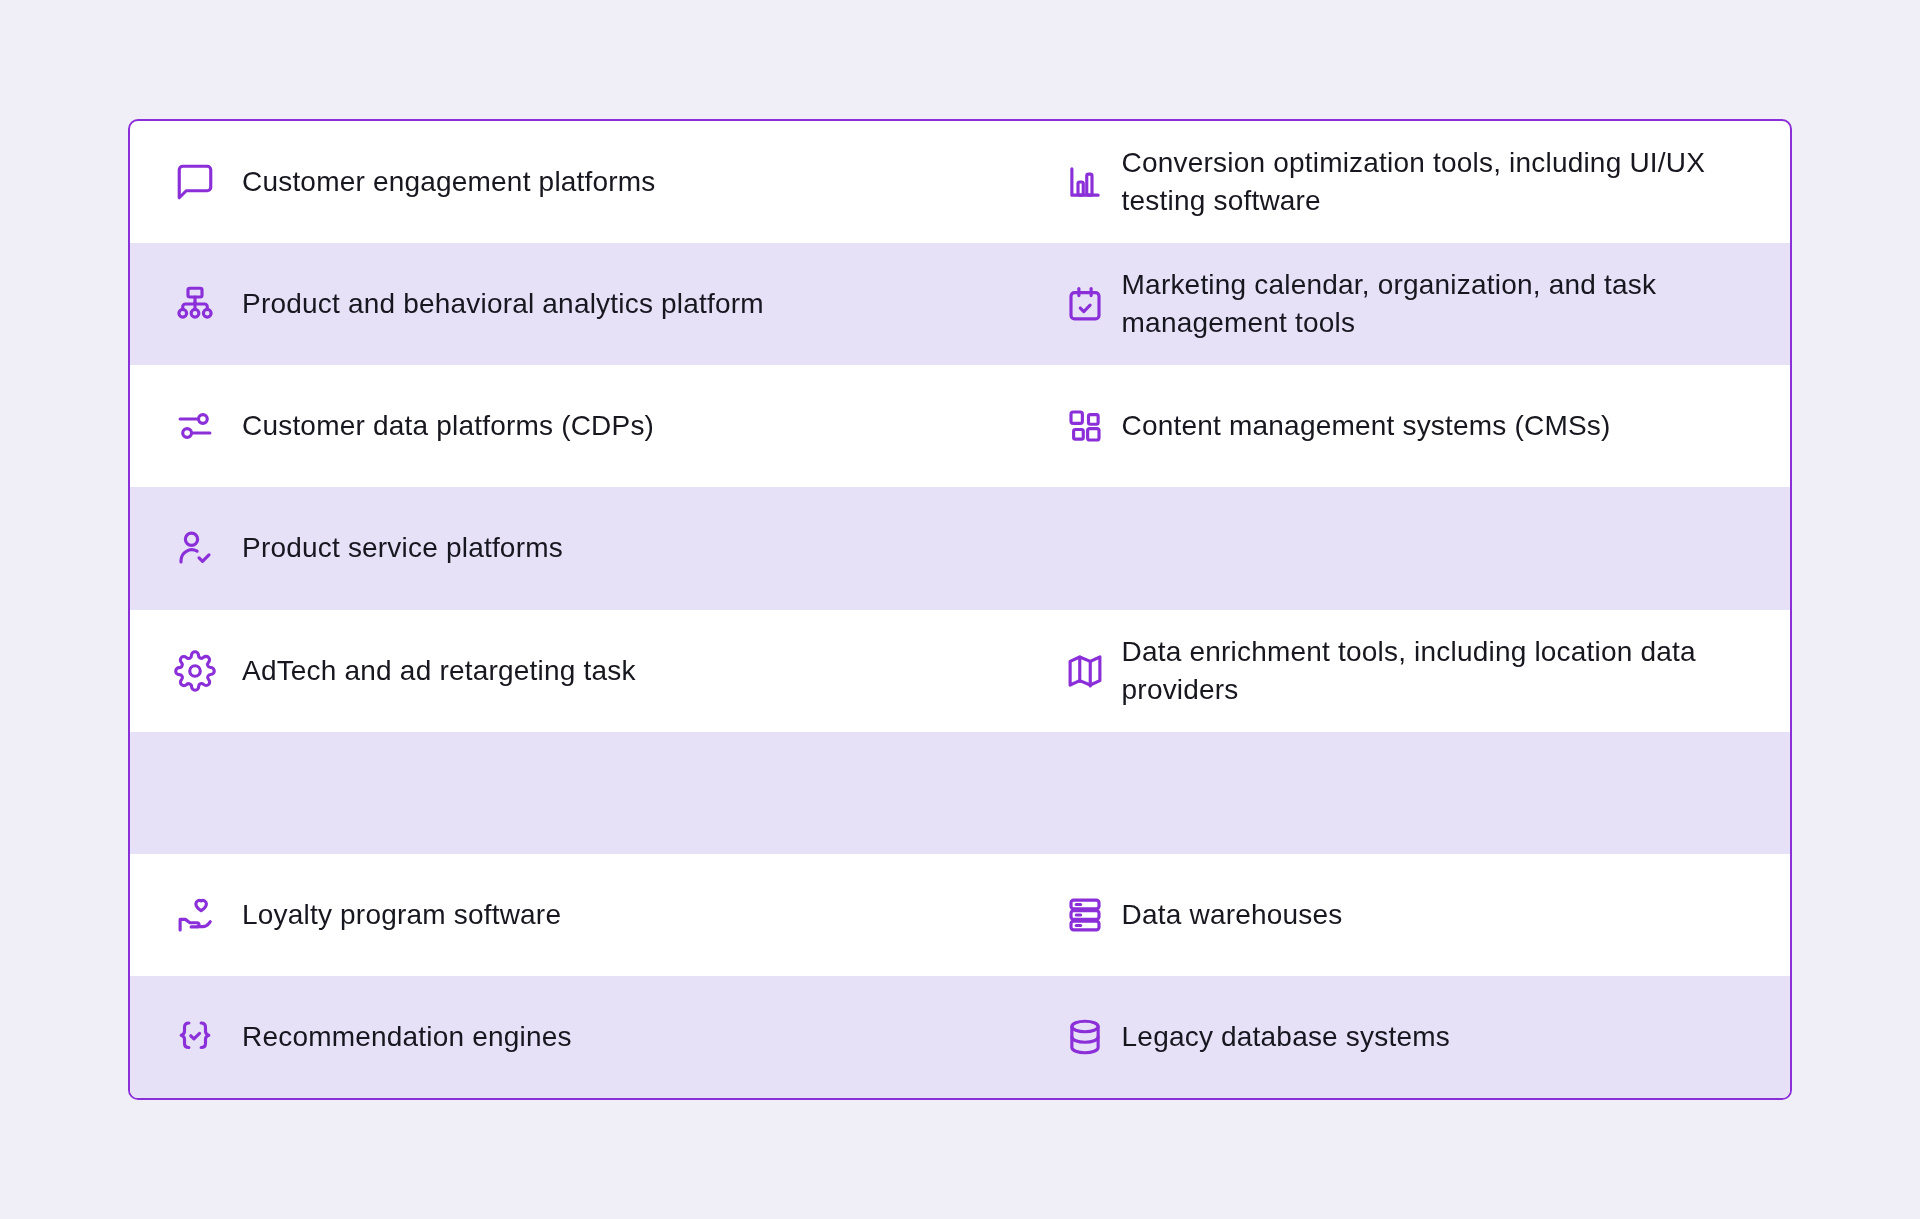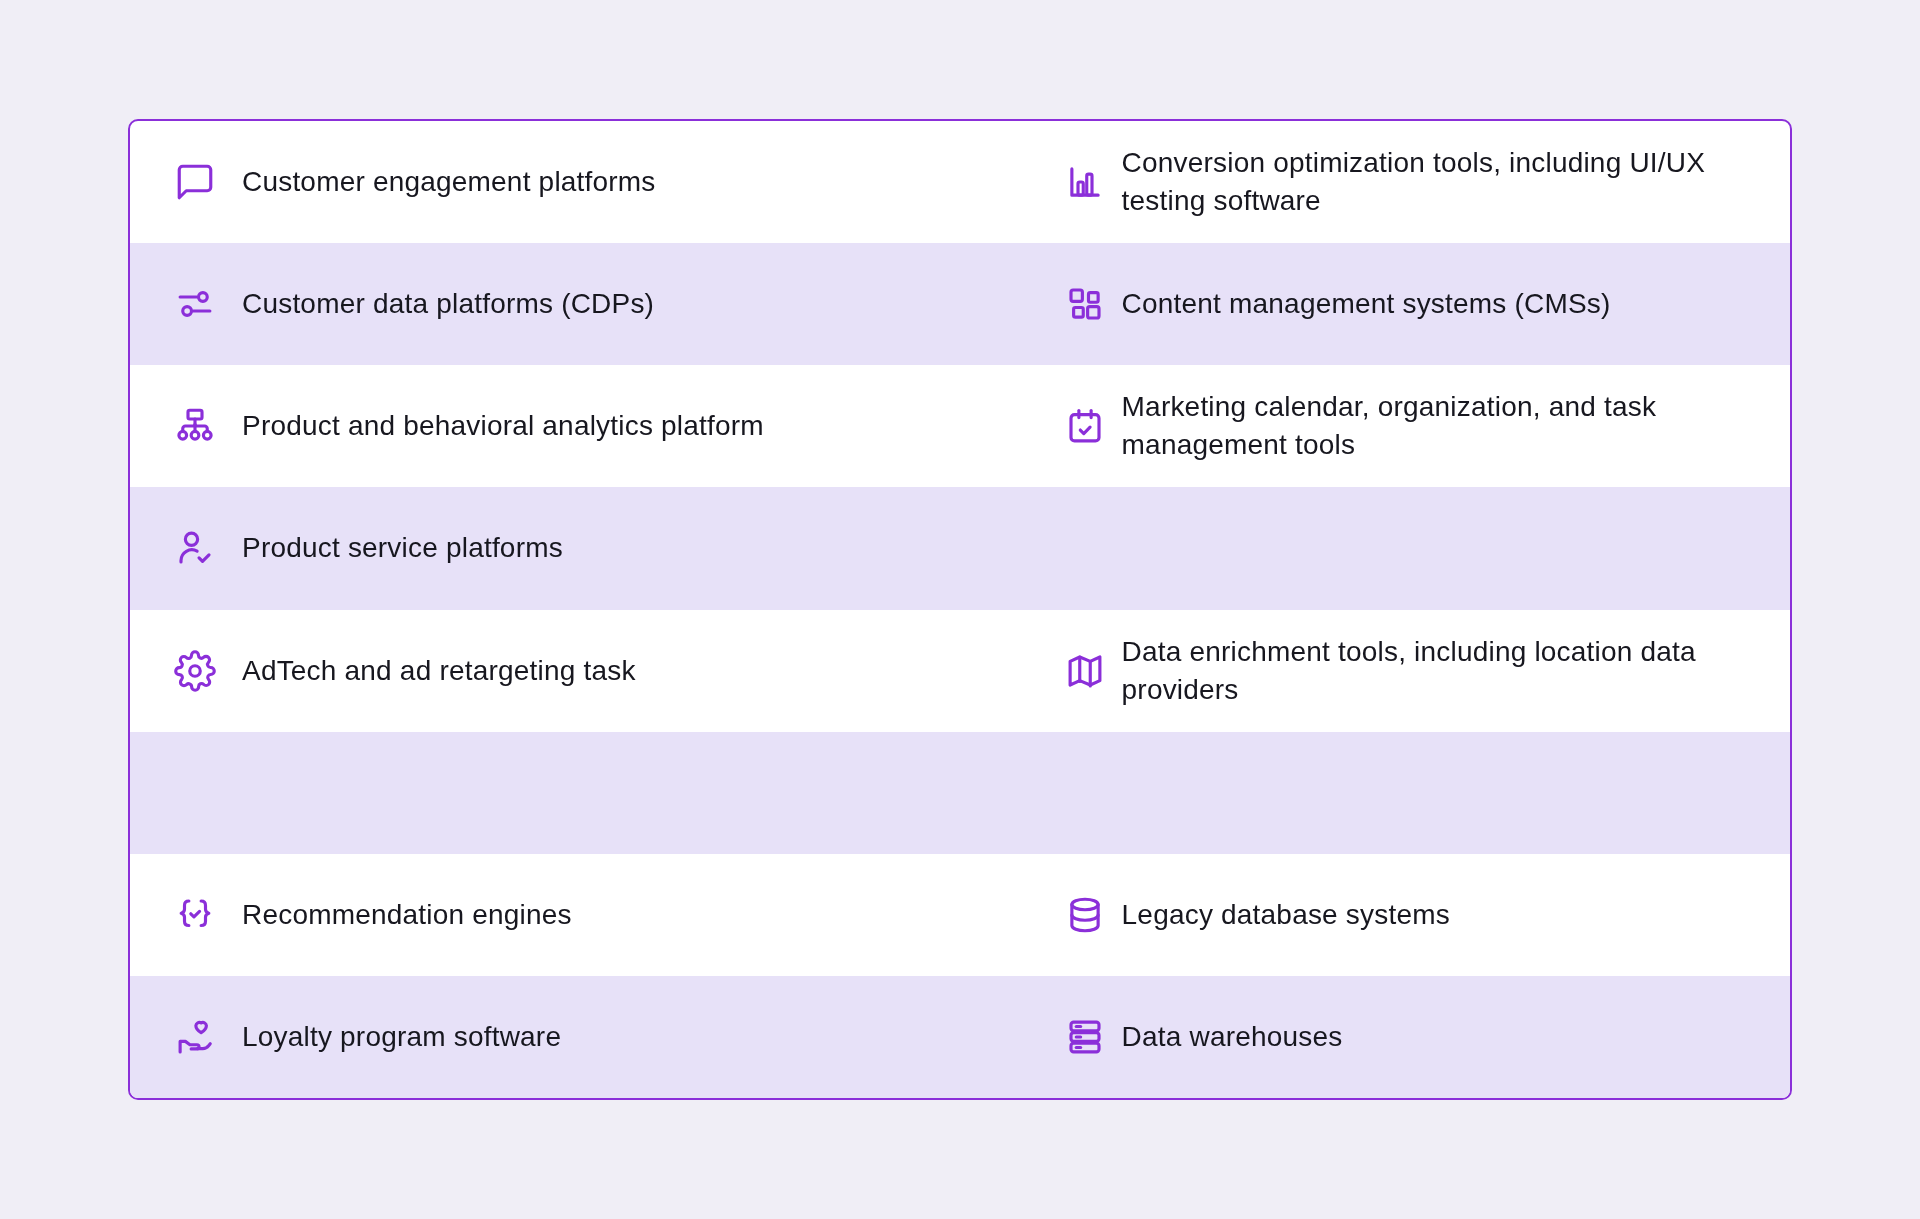--- a/index.html
+++ b/index.html
@@ -91,45 +91,20 @@
           </svg>
       </span>
       <span class="label">Conversion optimization tools, including UI/UX testing software</span>
     </div>
   </div>
 
   <div class="row">
     <div class="cell left">
       <span class="icon">
         <svg class="ic" viewBox="0 0 24 24">
-            <line x1="3.5" y1="8" x2="13" y2="8"></line>
-            <circle cx="16.5" cy="8" r="2.5"></circle>
-            <line x1="20.5" y1="16" x2="11" y2="16"></line>
-            <circle cx="7.5" cy="16" r="2.5"></circle>
-          </svg>
-      </span>
-      <span class="label">Customer data platforms (CDPs)</span>
-    </div>
-    <div class="cell right">
-      <span class="icon">
-        <svg class="ic" viewBox="0 0 24 24">
-            <rect x="4" y="4" width="6.5" height="6.5" rx="1.2"></rect>
-            <rect x="14" y="5.5" width="5.5" height="5.5" rx="1"></rect>
-            <rect x="5.5" y="14" width="5.5" height="5.5" rx="1"></rect>
-            <rect x="13.5" y="13.5" width="6.5" height="6.5" rx="1.2"></rect>
-          </svg>
-      </span>
-      <span class="label">Content management systems (CMSs)</span>
-    </div>
-  </div>
-
-  <div class="row">
-    <div class="cell left">
-      <span class="icon">
-        <svg class="ic" viewBox="0 0 24 24">
             <rect x="8" y="3" width="8" height="5" rx="1"></rect>
             <path d="M12 8v3"></path>
             <path d="M5 14.5v-1a1.5 1.5 0 0 1 1.5-1.5h11a1.5 1.5 0 0 1 1.5 1.5v1"></path>
             <path d="M12 11v3.5"></path>
             <circle cx="5" cy="17.3" r="2.2"></circle>
             <circle cx="12" cy="17.3" r="2.2"></circle>
             <circle cx="19" cy="17.3" r="2.2"></circle>
           </svg>
       </span>
       <span class="label">Product and behavioral analytics platform</span>
@@ -144,20 +119,45 @@
           </svg>
       </span>
       <span class="label">Marketing calendar, organization, and task management tools</span>
     </div>
   </div>
 
   <div class="row">
     <div class="cell left">
       <span class="icon">
         <svg class="ic" viewBox="0 0 24 24">
+            <line x1="3.5" y1="8" x2="13" y2="8"></line>
+            <circle cx="16.5" cy="8" r="2.5"></circle>
+            <line x1="20.5" y1="16" x2="11" y2="16"></line>
+            <circle cx="7.5" cy="16" r="2.5"></circle>
+          </svg>
+      </span>
+      <span class="label">Customer data platforms (CDPs)</span>
+    </div>
+    <div class="cell right">
+      <span class="icon">
+        <svg class="ic" viewBox="0 0 24 24">
+            <rect x="4" y="4" width="6.5" height="6.5" rx="1.2"></rect>
+            <rect x="14" y="5.5" width="5.5" height="5.5" rx="1"></rect>
+            <rect x="5.5" y="14" width="5.5" height="5.5" rx="1"></rect>
+            <rect x="13.5" y="13.5" width="6.5" height="6.5" rx="1.2"></rect>
+          </svg>
+      </span>
+      <span class="label">Content management systems (CMSs)</span>
+    </div>
+  </div>
+
+  <div class="row">
+    <div class="cell left">
+      <span class="icon">
+        <svg class="ic" viewBox="0 0 24 24">
             <circle cx="10" cy="7" r="3.5"></circle>
             <path d="M4 20v-.8a6.2 6.2 0 0 1 9.2-5.4"></path>
             <path d="M14.3 17.6l2 2 3.7-3.7"></path>
           </svg>
       </span>
       <span class="label">Product service platforms</span>
     </div>
   </div>
 
   <div class="row">
@@ -176,43 +176,20 @@
             <path d="M3.5 6.5l5.5-2.5 6 2.5 5.5-2.5v13.5l-5.5 2.5-6-2.5-5.5 2.5z"></path>
             <line x1="9" y1="4" x2="9" y2="18"></line>
             <line x1="15" y1="6.5" x2="15" y2="20.5"></line>
           </svg>
       </span>
       <span class="label">Data enrichment tools, including location data providers</span>
     </div>
   </div>
 
   <div class="row">
-  </div>
-
-  <div class="row">
-    <div class="cell left">
-      <span class="icon">
-        <svg class="ic" viewBox="0 0 24 24">
-            <path d="M8.5 4C6.8 4 6 4.9 6 6.5v2.2c0 1.3-.7 2-1.9 2.3 1.2.3 1.9 1 1.9 2.3v2.2C6 17.1 6.8 18 8.5 18"></path>
-            <path d="M15.5 4c1.7 0 2.5.9 2.5 2.5v2.2c0 1.3.7 2 1.9 2.3-1.2.3-1.9 1-1.9 2.3v2.2c0 1.6-.8 2.5-2.5 2.5"></path>
-            <path d="M9.6 11.3l1.8 1.8 3.2-3.2"></path>
-          </svg>
-      </span>
-      <span class="label">Recommendation engines</span>
-    </div>
-    <div class="cell right">
-      <span class="icon">
-        <svg class="ic" viewBox="0 0 24 24">
-            <ellipse cx="12" cy="6" rx="7.5" ry="3"></ellipse>
-            <path d="M4.5 6v12c0 1.66 3.36 3 7.5 3s7.5-1.34 7.5-3V6"></path>
-            <path d="M4.5 12c0 1.66 3.36 3 7.5 3s7.5-1.34 7.5-3"></path>
-          </svg>
-      </span>
-      <span class="label">Legacy database systems</span>
-    </div>
   </div>
 
   <div class="row">
     <div class="cell left">
       <span class="icon">
         <svg class="ic" viewBox="0 0 24 24">
             <path d="M15.5 9.5s-3-1.9-3-4A1.95 1.95 0 0 1 15.5 4a1.95 1.95 0 0 1 3 1.5c0 2.1-3 4-3 4z"></path>
             <path d="M3.5 20.5v-6h3l2.6 1.9h4a1.2 1.2 0 0 1 0 2.4H9.8"></path>
             <path d="M13.4 18.6h3.1c1.3 0 2.4-.6 3.4-1.8l.8-1"></path>
           </svg>
@@ -227,13 +204,36 @@
             <rect x="4" y="15.5" width="16" height="5" rx="1.5"></rect>
             <line x1="7" y1="6" x2="9.5" y2="6"></line>
             <line x1="7" y1="12" x2="9.5" y2="12"></line>
             <line x1="7" y1="18" x2="9.5" y2="18"></line>
           </svg>
       </span>
       <span class="label">Data warehouses</span>
     </div>
   </div>
 
+  <div class="row">
+    <div class="cell left">
+      <span class="icon">
+        <svg class="ic" viewBox="0 0 24 24">
+            <path d="M8.5 4C6.8 4 6 4.9 6 6.5v2.2c0 1.3-.7 2-1.9 2.3 1.2.3 1.9 1 1.9 2.3v2.2C6 17.1 6.8 18 8.5 18"></path>
+            <path d="M15.5 4c1.7 0 2.5.9 2.5 2.5v2.2c0 1.3.7 2 1.9 2.3-1.2.3-1.9 1-1.9 2.3v2.2c0 1.6-.8 2.5-2.5 2.5"></path>
+            <path d="M9.6 11.3l1.8 1.8 3.2-3.2"></path>
+          </svg>
+      </span>
+      <span class="label">Recommendation engines</span>
+    </div>
+    <div class="cell right">
+      <span class="icon">
+        <svg class="ic" viewBox="0 0 24 24">
+            <ellipse cx="12" cy="6" rx="7.5" ry="3"></ellipse>
+            <path d="M4.5 6v12c0 1.66 3.36 3 7.5 3s7.5-1.34 7.5-3V6"></path>
+            <path d="M4.5 12c0 1.66 3.36 3 7.5 3s7.5-1.34 7.5-3"></path>
+          </svg>
+      </span>
+      <span class="label">Legacy database systems</span>
+    </div>
+  </div>
+
 </div>
 
 </body></html>

